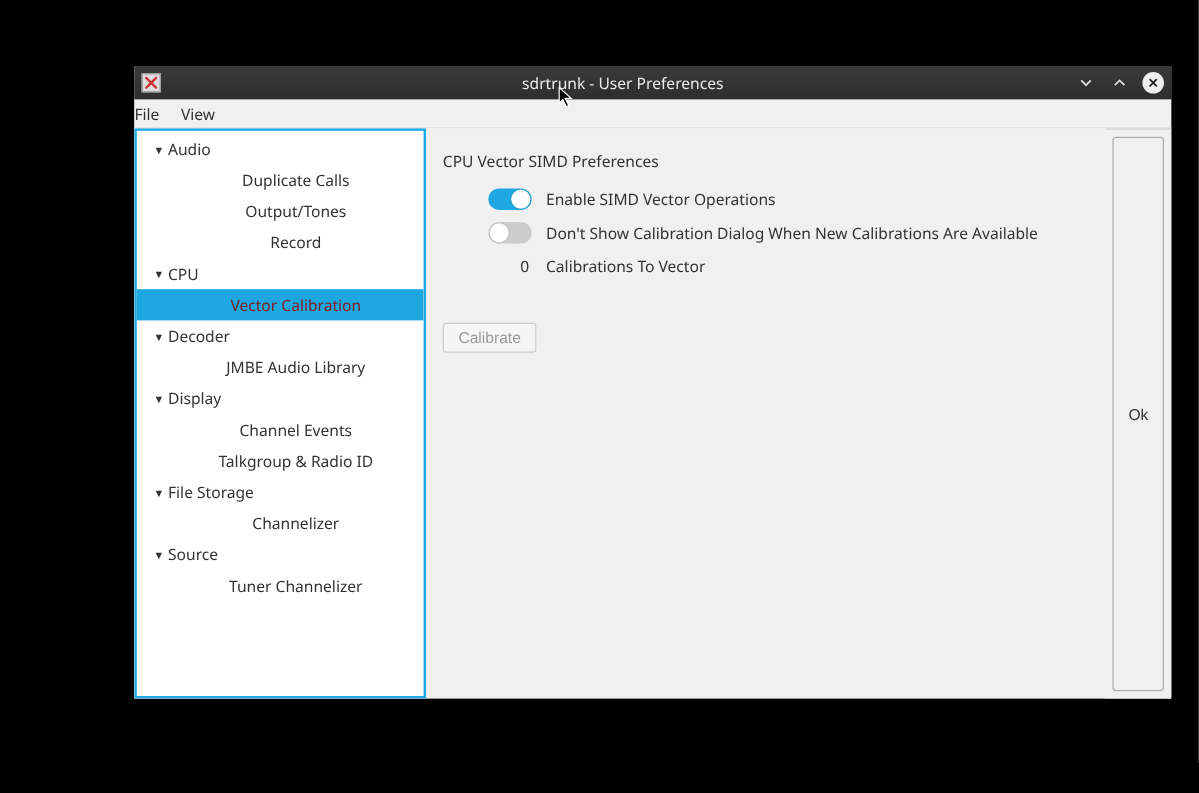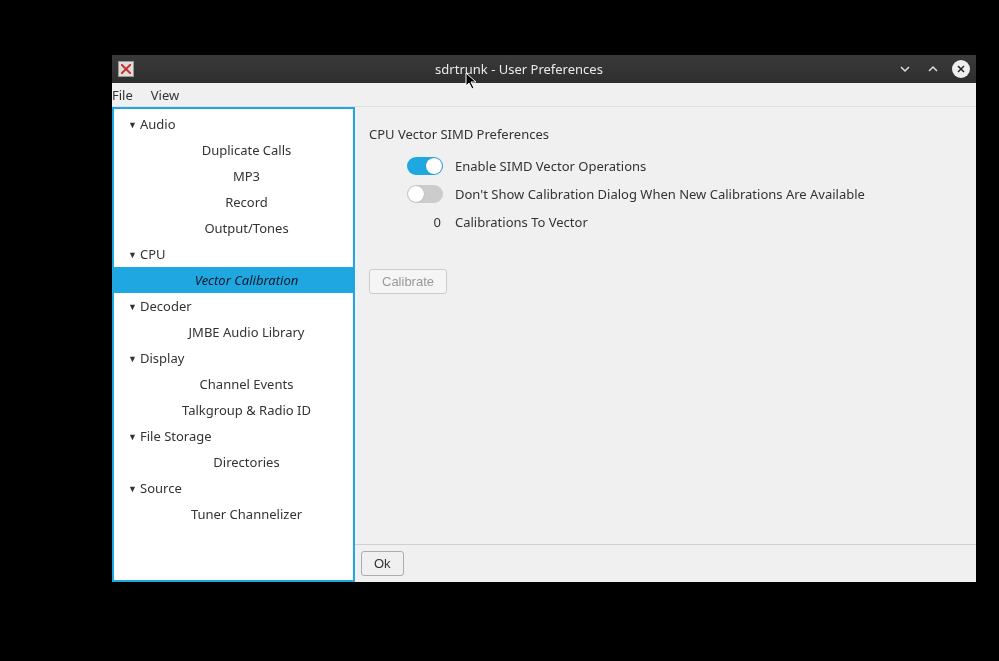--- a/index.html
+++ b/index.html
@@ -104,27 +104,26 @@
       font-size: 9px;
       color: #333;
     }
     .tree-item {
       padding: 4px 6px 4px 32px;
       cursor: default;
       text-align: center;
     }
     .tree-item.selected {
       background: #1ea7e0;
-      color: #0f172a;
-      font-style: italic;
+      color: #7f1d1d;
     }
     .main {
       flex: 1;
       display: flex;
-      flex-direction: column;
+      flex-direction: row;
     }
     .main-body {
       flex: 1;
       padding: 18px 14px;
       display: flex;
       flex-direction: column;
       gap: 10px;
     }
     .section-title {
       font-size: 13px;
@@ -240,23 +239,22 @@
   </div>
 
   <div class="content">
     <div class="sidebar">
 
       <div class="tree-category">
         <span class="arrow">▼</span>
         <span>Audio</span>
       </div>
       <div class="tree-item">Duplicate Calls</div>
-      <div class="tree-item">MP3</div>
+      <div class="tree-item">Output/Tones</div>
       <div class="tree-item">Record</div>
-      <div class="tree-item">Output/Tones</div>
 
       <div class="tree-category">
         <span class="arrow">▼</span>
         <span>CPU</span>
       </div>
       <div class="tree-item selected">Vector Calibration</div>
 
       <div class="tree-category">
         <span class="arrow">▼</span>
         <span>Decoder</span>
@@ -267,21 +265,21 @@
         <span class="arrow">▼</span>
         <span>Display</span>
       </div>
       <div class="tree-item">Channel Events</div>
       <div class="tree-item">Talkgroup &amp; Radio ID</div>
 
       <div class="tree-category">
         <span class="arrow">▼</span>
         <span>File Storage</span>
       </div>
-      <div class="tree-item">Directories</div>
+      <div class="tree-item">Channelizer</div>
 
       <div class="tree-category">
         <span class="arrow">▼</span>
         <span>Source</span>
       </div>
       <div class="tree-item">Tuner Channelizer</div>
 
     </div>
 
     <div class="main">

